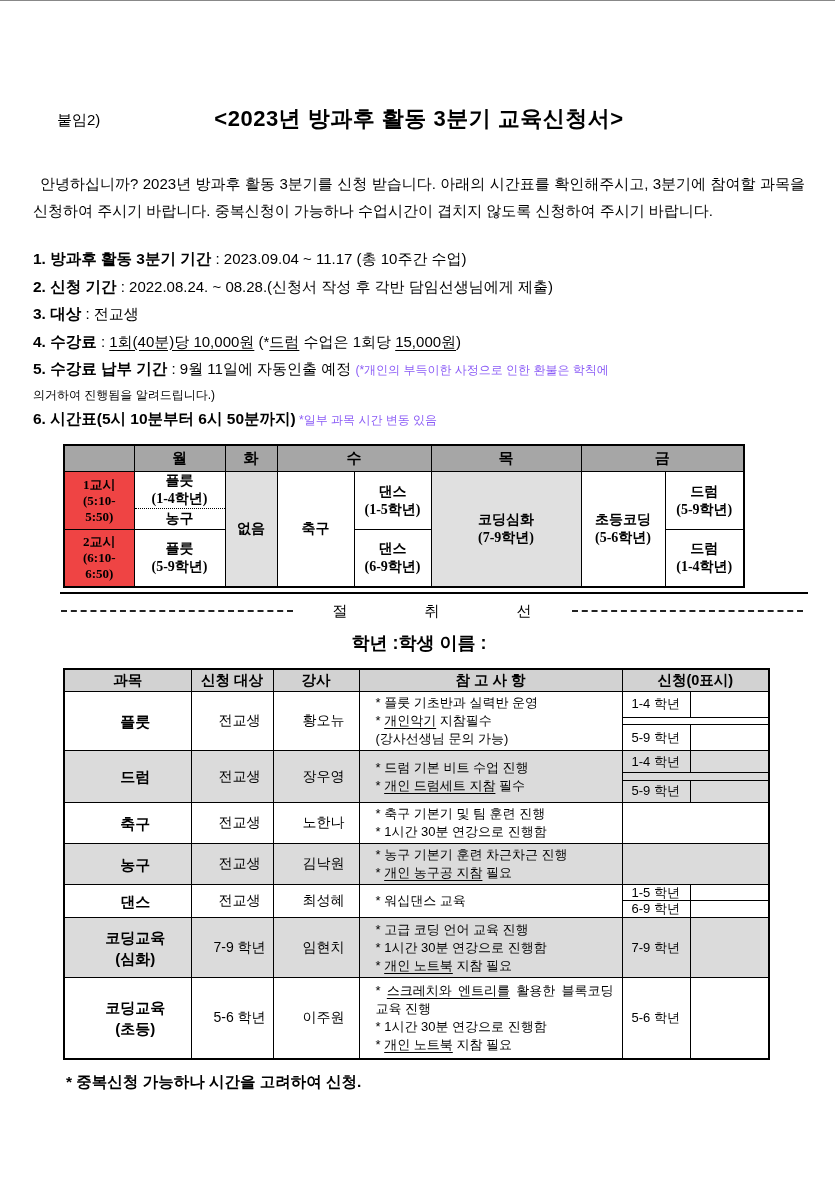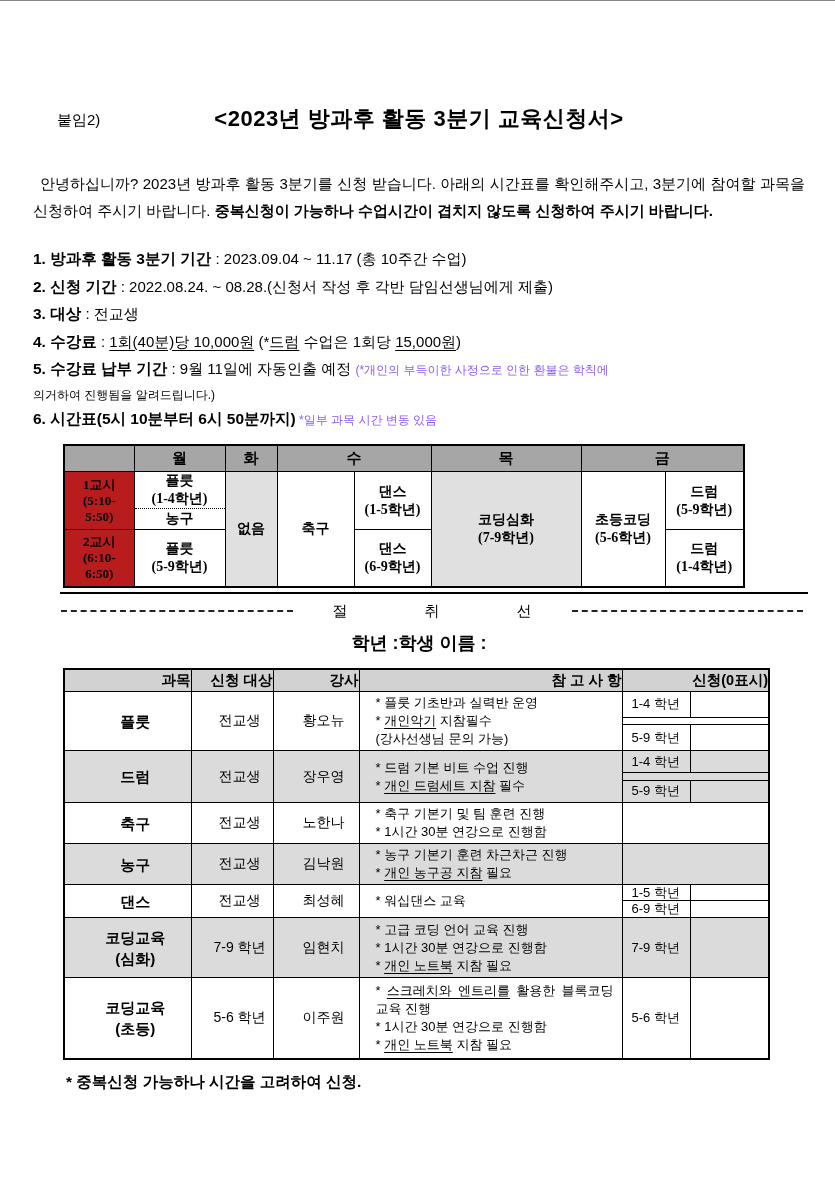--- a/index.html
+++ b/index.html
@@ -8,55 +8,55 @@
     font-family:"Liberation Sans", sans-serif; color:#000;
     position:relative; box-sizing:border-box; padding:103px 30px 0 33px;
     overflow:hidden;
   }
   
   .doc-header {position:relative; height:32px;}
   .attach {position:absolute; left:24px; top:7px; font-size:15px;}
   .page-title {margin:0; text-align:center; font-size:22px; font-weight:bold; letter-spacing:0.5px;}
   
   .intro {margin:34px 0 0 0; font-size:15px; line-height:27px; text-align:justify; text-indent:7px; word-break:keep-all;}
-  .intro .b {font-weight:bold;}
+  .intro .b {font-weight:normal;}
   
   .info-list {margin-top:21px; font-size:15px;}
   .info-item {line-height:27.5px; white-space:normal;}
   .info-label {font-weight:bold; font-size:15.5px;}
   .fee {font-weight:normal; text-decoration:underline; text-underline-offset:3px;}
   .u {text-decoration:underline; text-underline-offset:3px;}
   .small-note {font-size:12px; color:#8b5cf6;}
   .wrap-line {display:block; font-size:12px; line-height:20px;}
   
   .timetable {border-collapse:collapse; border:2px solid #000; margin:10px 0 0 30px;
     font-family:"Liberation Serif", serif; font-weight:bold; text-align:center; table-layout:fixed;}
   .timetable td {border:1px solid #000; padding:0; font-size:14px; vertical-align:middle;}
   .tt-head td {background:#a6a6a6; height:25px; font-size:15px;}
-  .tt-time {background:#b91c1c; font-size:13px;}
+  .tt-time {background:#ef4444; font-size:13px;}
   .tt-line {display:block; line-height:18px;}
   .tt-tline {display:block; line-height:16px; font-size:13px;}
   .shade {background:#e0e0e0;}
   .row-p1, .row-p2 {height:57px;}
   .mon-split {display:flex; flex-direction:column; height:57px;}
   .mon-top {flex:1.7; border-bottom:1px dotted #000; display:flex; flex-direction:column; justify-content:center;}
   .mon-bot {flex:1; display:flex; align-items:center; justify-content:center;}
   .dotted-left {border-left:1px dotted #000 !important;}
   
   .tt-underline {border-top:2px solid #000; width:748px; margin:4px 0 0 27px; height:0;}
   .cut-line {display:flex; align-items:center; margin:8px 0 0 28px; width:742px;}
   .dash-seg {flex:1; border-top:2px dashed #222; height:0;}
   .cut-text {font-size:15px; letter-spacing:34px; padding:0 6px 0 40px; white-space:nowrap;font-family:Liberation Mono, monospace;}
   
   .name-line {display:flex; justify-content:center; margin-top:10px;
     font-size:18px; font-weight:bold;}
   
   .apply-table {border-collapse:collapse; border:2px solid #000; margin:13px 0 0 30px; table-layout:fixed;}
   .apply-table td {border:1px solid #000; vertical-align:middle; box-sizing:border-box;padding-left:16px;}
-  .at-head td {background:#d2d2d2; font-weight:bold; font-size:14.5px; height:23px; text-align:right; padding:0;}
+  .at-head td {background:#d2d2d2; font-weight:bold; font-size:14.5px; height:23px; text-align:center; padding:0;}
   .shaded td {background:#dbdbdb;}
   .subject {font-weight:bold; font-size:15px; text-align:center; line-height:21px;}
   .target, .teacher {font-size:14px; text-align:center;}
   .notes {font-size:13px; line-height:18px; padding:2px 8px; text-align:justify;}
   .note-line {display:block;}
   .apply-cell {padding:16px !important; position:relative;}
   .sub {position:absolute; inset:0; display:flex; flex-direction:column; justify-content:space-between;}
   .arow {display:flex; align-items:stretch; box-sizing:border-box; background:inherit;}
   .albl {width:68px; border-right:1px solid #000; display:flex; align-items:center;
     padding-left:9px; box-sizing:border-box; font-size:13px;}

